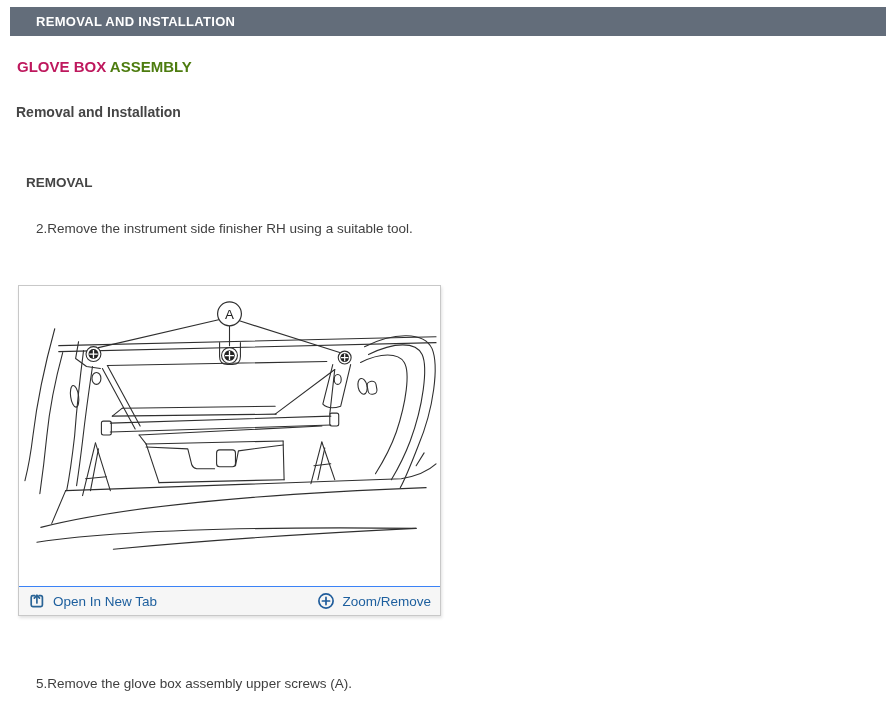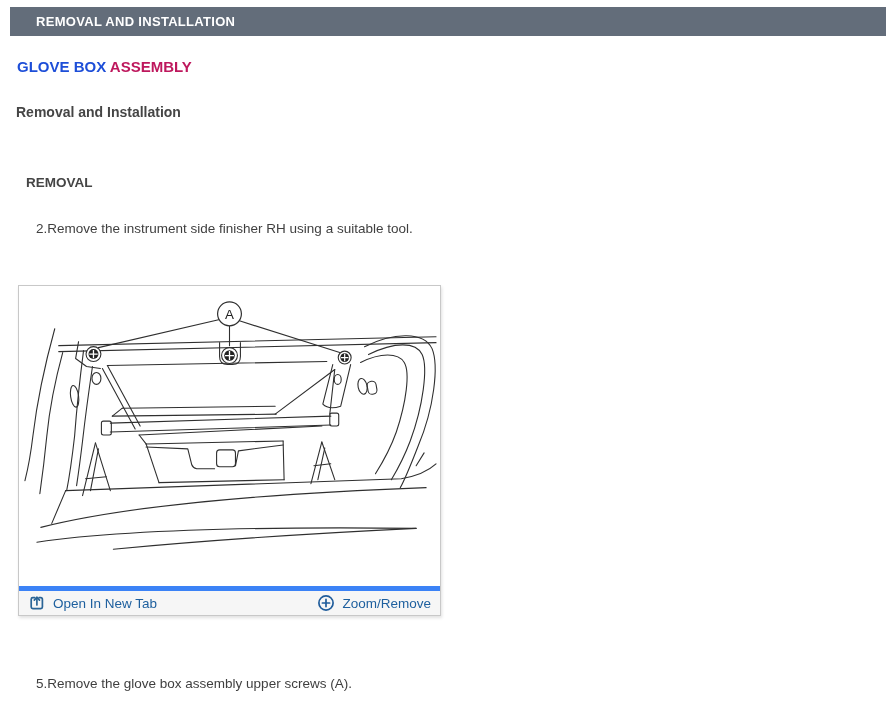--- a/index.html
+++ b/index.html
@@ -11,37 +11,37 @@
   }
   
   .topbar{
     position:absolute;left:10px;right:0;top:7px;height:29px;
     background:#636d7a;color:#ffffff;
     font-size:13px;font-weight:bold;letter-spacing:.3px;
     line-height:29px;padding-left:26px;box-sizing:border-box;
   }
   
   .doc-title{position:absolute;left:17px;top:58px;font-size:15px;font-weight:bold;}
-  .doc-title .link{color:#1d4ed8;cursor:pointer;}
-  .doc-title .rest{color:#be185d;}
+  .doc-title .link{color:#be185d;cursor:pointer;}
+  .doc-title .rest{color:#4d7c0f;}
   .doc-subtitle{position:absolute;left:16px;top:104px;font-size:14px;font-weight:bold;color:#454545;}
   .section-heading{position:absolute;left:26px;top:175px;font-size:13.5px;font-weight:bold;color:#454545;text-align:center;}
   .step{position:absolute;left:36px;font-size:13.5px;color:#3f3f3f;}
   .step1{top:221px;}
   .step2{top:676px;}
   
   .panel{
     position:absolute;left:18px;top:285px;width:421px;height:329px;
     background:#ffffff;border:1px solid #c8c8c8;
     box-shadow:1px 2px 3px rgba(0,0,0,.12);
   }
   .figure-area{position:absolute;left:0;top:0;width:421px;height:300px;overflow:hidden;}
   .panel-toolbar{
     position:absolute;left:0;right:0;bottom:0;height:29px;
-    background:#f6f6f6;border-top:5px solid #3b82f6;
+    background:#f6f6f6;border-top:1px solid #3b82f6;
     display:flex;align-items:center;justify-content:space-between;
     padding:0 9px;box-sizing:border-box;
   }
   .tool-btn{
     display:flex;align-items:center;gap:7px;
     color:#1d5f9e;font-size:13.5px;cursor:pointer;text-decoration:none;
     background:none;border:none;padding:0;font-family:inherit;
   }
   .tool-btn svg{display:block;}
   .fig-svg text{font-family:"Liberation Sans","DejaVu Sans",sans-serif;}

